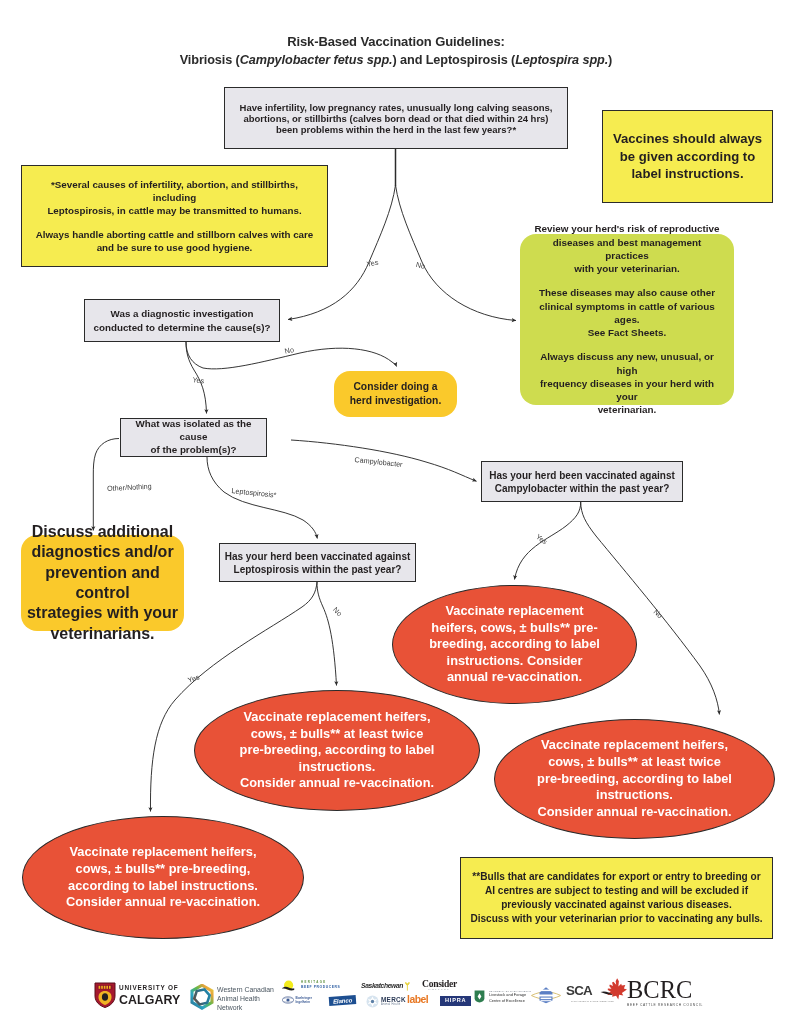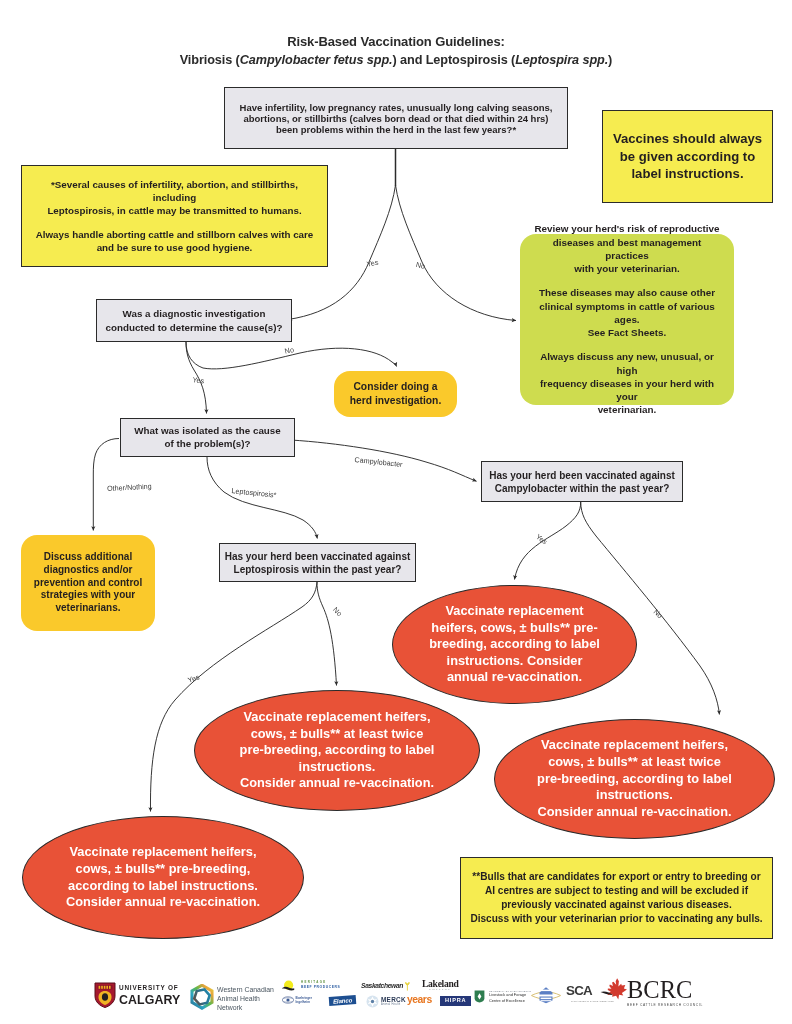--- a/index.html
+++ b/index.html
@@ -104,24 +104,24 @@
   .bc-txt{display:flex;flex-direction:column;line-height:1;margin-top:8px;}
   .bc-1{font-size:24.5px;font-family:"Liberation Serif",serif;color:#231f20;letter-spacing:0px;}
   .bc-2{font-size:3.3px;color:#4a4a4a;letter-spacing:0.68px;text-align:center;margin-top:1.5px;
         white-space:nowrap;}
 
   
   #n-start   {left:224px; top:87px;  width:344px; height:62px;  font-size:9.5px;  padding:0 14px;}
   #n-vaccnote{left:602px; top:110px; width:171px; height:93px;  font-size:13.1px; padding:0 2px; line-height:1.35;}
   #n-causes  {left:21px;  top:165px; width:307px; height:102px; font-size:9.8px;  padding:0 2px; line-height:1.33;}
   #n-review  {left:520px; top:234px; width:214px; height:171px; font-size:9.9px;  padding:16px 2px; line-height:1.34;}
-  #n-diag    {left:96px;  top:299px; width:196px; height:43px;  font-size:9.8px;  padding:0 1px; line-height:1.33;}
+  #n-diag    {left:84px;  top:299px; width:196px; height:43px;  font-size:9.8px;  padding:0 1px; line-height:1.33;}
   #n-consider{left:334px; top:371px; width:123px; height:46px;  font-size:10.3px; padding:0 1px; line-height:1.33;}
-  #n-isolated{left:120px; top:418px; width:175px; height:39px;  font-size:9.8px;  padding:0 1px; line-height:1.3;}
-  #n-discuss {left:21px;  top:535px; width:134px; height:96px;  font-size:10px;   padding:0 1px; line-height:1.27;}
+  #n-isolated{left:120px; top:418px; width:147px; height:39px;  font-size:9.8px;  padding:0 1px; line-height:1.3;}
+  #n-discuss {left:21px;  top:535px; width:163px; height:96px;  font-size:16px;   padding:0 1px; line-height:1.27;}
   #n-leptoq  {left:219px; top:543px; width:197px; height:39px;  font-size:10px;   padding:0 1px; line-height:1.3;}
   #n-campyq  {left:481px; top:461px; width:202px; height:41px;  font-size:10px;   padding:0 1px; line-height:1.3;}
   #n-o1      {left:392px; top:585px; width:245px; height:119px; font-size:12.8px; padding:0 24px; line-height:1.3;}
   #n-o2      {left:194px; top:690px; width:286px; height:121px; font-size:12.8px; padding:0 22px; line-height:1.3;}
   #n-o3      {left:494px; top:719px; width:281px; height:120px; font-size:12.8px; padding:0 22px; line-height:1.3;}
   #n-o4      {left:22px;  top:816px; width:282px; height:123px; font-size:12.8px; padding:0 24px; line-height:1.3;}
   #n-bulls   {left:460px; top:857px; width:313px; height:82px;  font-size:10.1px; padding:0 1px; line-height:1.4;}
 
   .node p{margin:8px;}
   .node p + p{margin-top:1.1em;}
@@ -351,25 +351,25 @@
         <path d="M6.5,1.4 L8,4.6 L11.3,4.2 L9.1,6.6 L11.3,9 L8,8.6 L6.5,11.8 L5,8.6 L1.7,9 L3.9,6.6 L1.7,4.2 L5,4.6 Z" fill="#fff"></path>
         <circle cx="6.5" cy="6.5" r="1.7" fill="#5b7fa6"></circle>
       </svg>
       <span class="mk-txt">
         <span class="mk-1">MERCK</span>
         <span class="mk-2">Animal Health</span>
       </span>
     </div>
 
     <div class="logo" id="lg-zoetis">
-      <span class="zo-txt">years</span>
+      <span class="zo-txt">label</span>
     </div>
 
     <div class="logo" id="lg-lakeland">
-      <span class="lk-1">Lakeland</span>
+      <span class="lk-1">Consider</span>
       <span class="lk-2">COLLEGE</span>
     </div>
 
     <div class="logo" id="lg-hipra">
       <span class="hp-box">HIPRA</span>
     </div>
 
     <div class="logo" id="lg-lfce">
       <svg width="11" height="13" viewBox="0 0 11 13">
         <path d="M0.6,0.6 H10.4 V8.4 C10.4,10.6 8,12 5.5,12.6 C3,12 0.6,10.6 0.6,8.4 Z" fill="#2e7d4f"></path>

